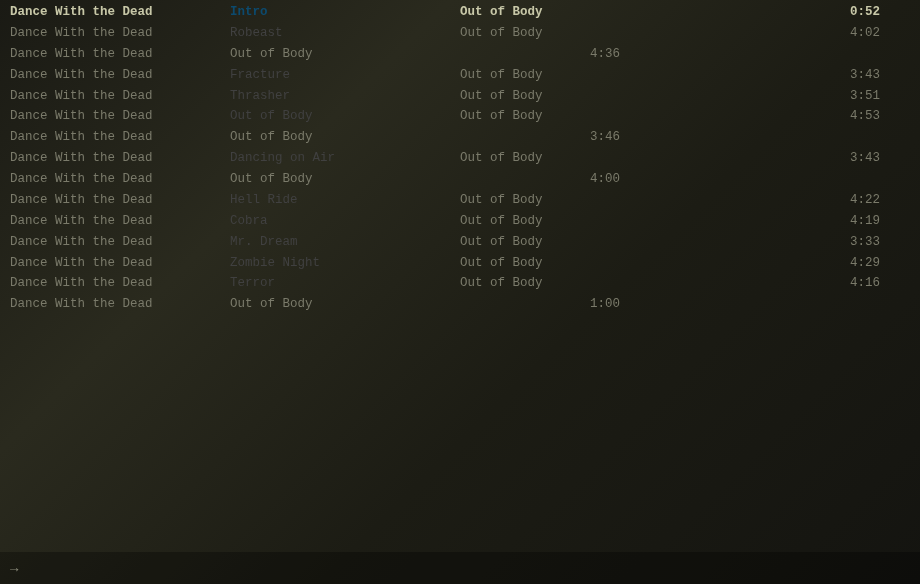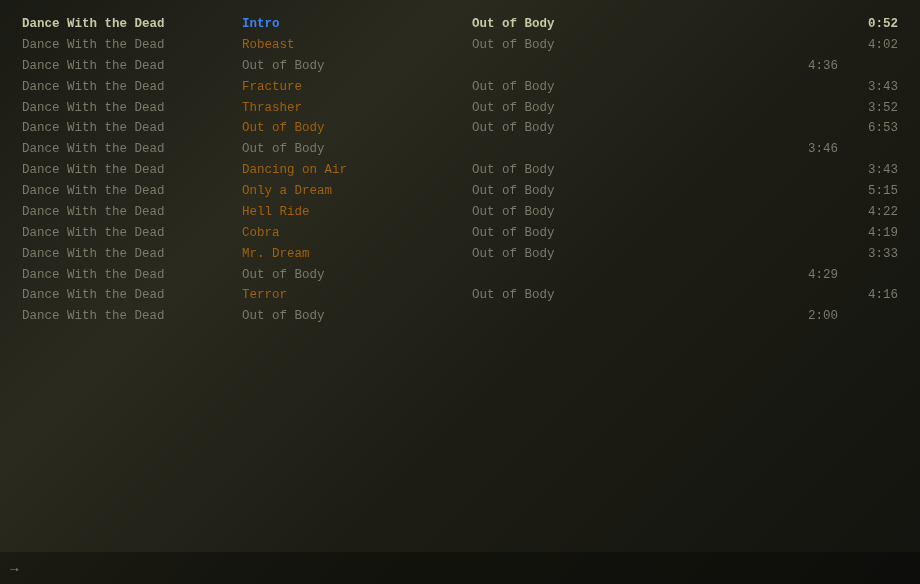--- a/index.html
+++ b/index.html
@@ -13,21 +13,21 @@
       height: 584px;
       background: linear-gradient(135deg, #1a1a14 0%, #2a2a1e 30%, #1c1c14 60%, #141410 100%);
       font-family: 'Courier New', Courier, monospace;
       color: #8a8a7a;
       overflow: hidden;
       position: relative;
     }
 
     .track-list {
       width: 100%;
-      padding: 12px;
+      padding: 0;
     }
 
     .track-row {
       display: grid;
       grid-template-columns: 220px 230px 130px 1fr 60px;
       padding: 2px 10px 2px 10px;
       font-size: 12.5px;
       line-height: 1.35;
       cursor: pointer;
     }
@@ -41,37 +41,37 @@
 
     .track-row .artist {
       color: #7a7a6a;
     }
 
     .track-row.header .artist {
       color: #c8c8a8;
     }
 
     .track-row .title {
-      color: #a16207;
+      color: #404040;
     }
 
     .track-row.header .title {
-      color: #3b82f6;
+      color: #0c4a6e;
     }
 
     .track-row .album {
       color: #7a7a6a;
     }
 
     .track-row.header .album {
       color: #c8c8a8;
     }
 
     .track-row .duration {
-      text-align: right;
+      text-align: left;
       color: #7a7a6a;
     }
 
     .track-row.header .duration {
       color: #c8c8a8;
     }
 
     .bottom-bar {
       position: absolute;
       bottom: 0;
@@ -118,48 +118,47 @@
       <span class="title">Fracture</span>
       <span class="album">Out of Body</span>
       <span></span>
       <span class="duration">3:43</span>
     </div>
     <div class="track-row">
       <span class="artist">Dance With the Dead</span>
       <span class="title">Thrasher</span>
       <span class="album">Out of Body</span>
       <span></span>
-      <span class="duration">3:52</span>
+      <span class="duration">3:51</span>
     </div>
     <div class="track-row">
       <span class="artist">Dance With the Dead</span>
       <span class="title">Out of Body</span>
       <span class="album">Out of Body</span>
       <span></span>
-      <span class="duration">6:53</span>
+      <span class="duration">4:53</span>
     </div>
     <div class="track-row">
       <span class="artist">Dance With the Dead</span>
       <span class="album">Out of Body</span>
       <span></span>
       <span class="duration">3:46</span>
     </div>
     <div class="track-row">
       <span class="artist">Dance With the Dead</span>
       <span class="title">Dancing on Air</span>
       <span class="album">Out of Body</span>
       <span></span>
       <span class="duration">3:43</span>
     </div>
     <div class="track-row">
       <span class="artist">Dance With the Dead</span>
-      <span class="title">Only a Dream</span>
-      <span class="album">Out of Body</span>
-      <span></span>
-      <span class="duration">5:15</span>
+      <span class="album">Out of Body</span>
+      <span></span>
+      <span class="duration">4:00</span>
     </div>
     <div class="track-row">
       <span class="artist">Dance With the Dead</span>
       <span class="title">Hell Ride</span>
       <span class="album">Out of Body</span>
       <span></span>
       <span class="duration">4:22</span>
     </div>
     <div class="track-row">
       <span class="artist">Dance With the Dead</span>
@@ -170,34 +169,35 @@
     </div>
     <div class="track-row">
       <span class="artist">Dance With the Dead</span>
       <span class="title">Mr. Dream</span>
       <span class="album">Out of Body</span>
       <span></span>
       <span class="duration">3:33</span>
     </div>
     <div class="track-row">
       <span class="artist">Dance With the Dead</span>
+      <span class="title">Zombie Night</span>
       <span class="album">Out of Body</span>
       <span></span>
       <span class="duration">4:29</span>
     </div>
     <div class="track-row">
       <span class="artist">Dance With the Dead</span>
       <span class="title">Terror</span>
       <span class="album">Out of Body</span>
       <span></span>
       <span class="duration">4:16</span>
     </div>
     <div class="track-row">
       <span class="artist">Dance With the Dead</span>
       <span class="album">Out of Body</span>
       <span></span>
-      <span class="duration">2:00</span>
+      <span class="duration">1:00</span>
     </div>
   </div>
 
 <div class="bottom-bar">
   <span class="arrow-icon">→</span>
 </div>
 
 </body></html>

